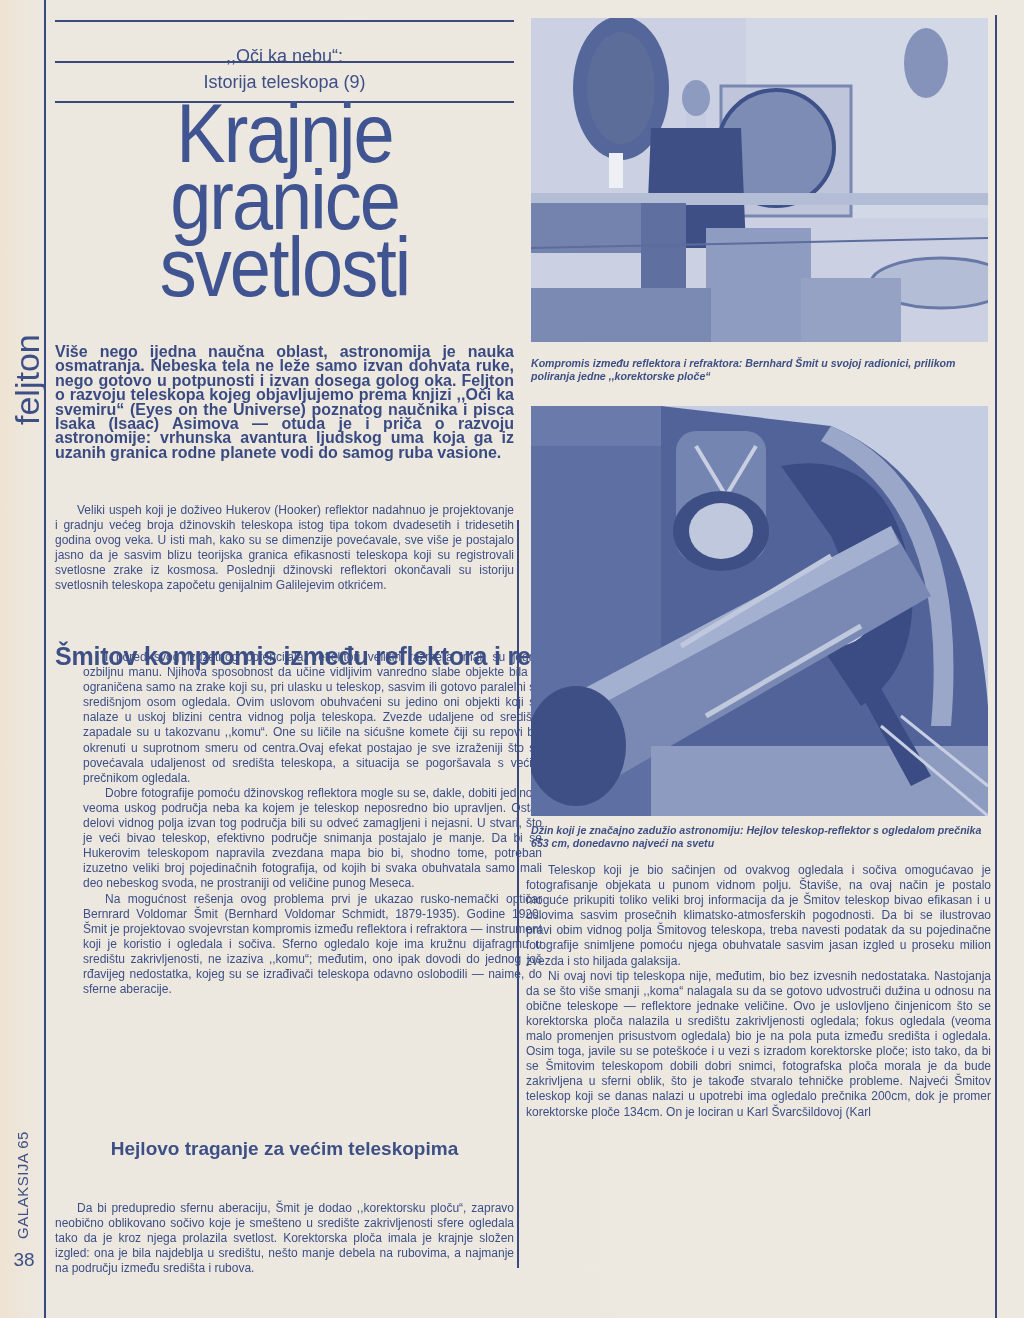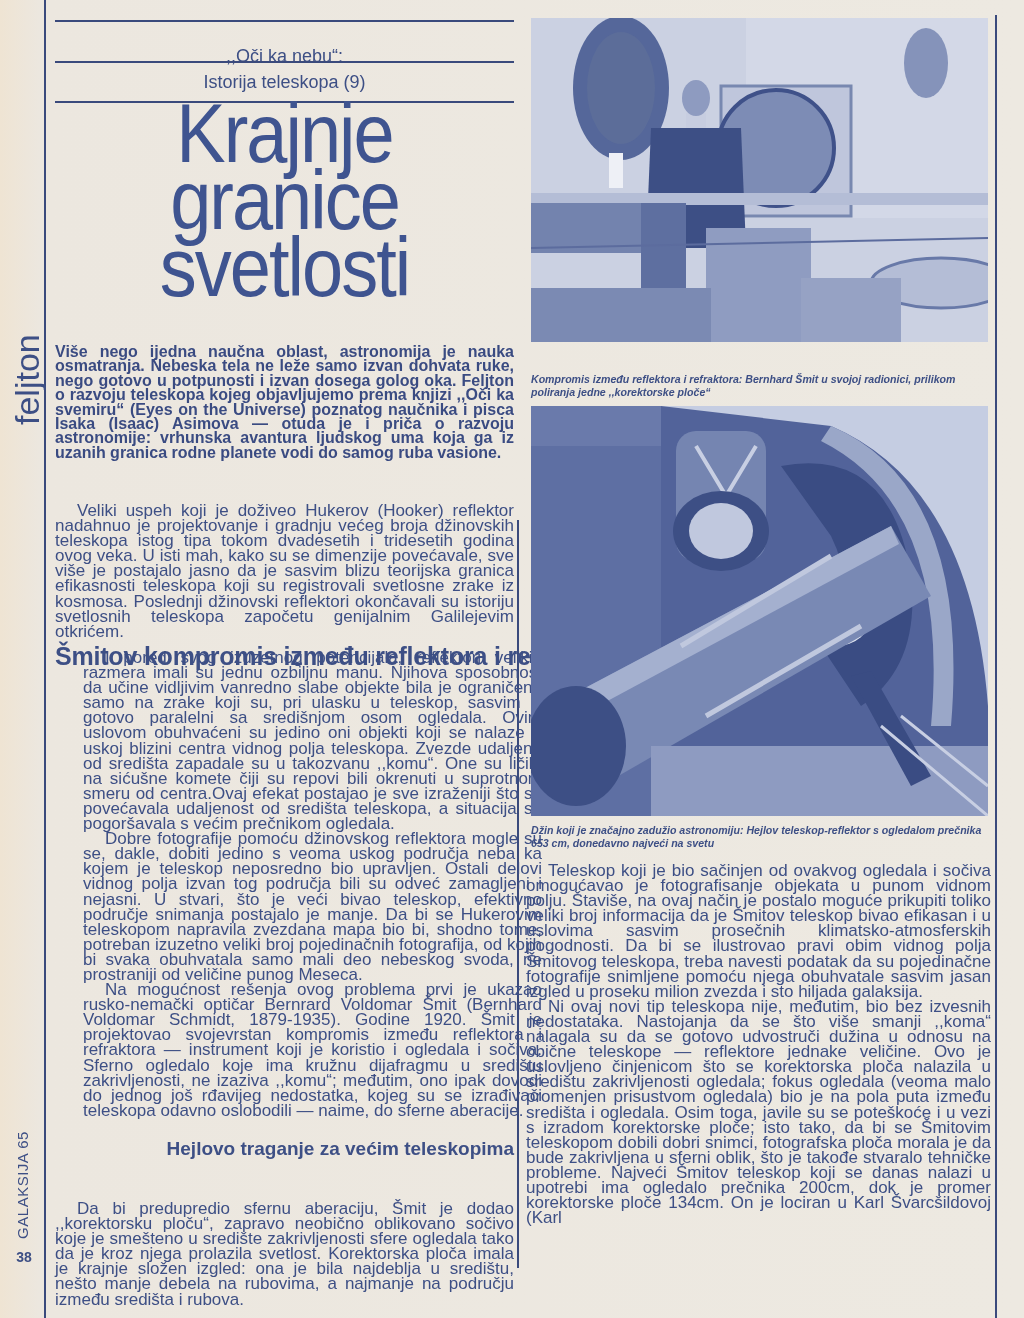--- a/index.html
+++ b/index.html
@@ -25,47 +25,47 @@
     font-size: 34px; font-weight: normal; color: #3d4f85; text-align: center; line-height: 40px;
     letter-spacing: 0px;
   }
   .side-mag {
     position: absolute; left: -32px; top: 1175px; width: 110px; height: 20px;
     transform: rotate(-90deg); transform-origin: center;
     font-size: 15px; color: #3d4f85; text-align: center; line-height: 20px; letter-spacing: 0.5px;
   }
   .side-pagenum {
     position: absolute; left: 8px; top: 1249px; width: 32px;
-    font-size: 14px; font-weight: bold; color: #3d4f85; text-align: center;
+    font-size: 19px; font-weight: normal; color: #3d4f85; text-align: center;
   }
 
   
   .hline { position: absolute; left: 55px; width: 459px; height: 2px; background: #3a4a7c; }
   .kicker { position: absolute; left: 55px; width: 459px; text-align: center; font-size: 18px; color: #3d4f85; }
   .title {
     position: absolute; left: 55px; top: 100px; width: 459px; text-align: center;
     font-size: 74px; font-weight: normal; line-height: 60px; color: #3f5490; letter-spacing: -2px;
     transform: scaleY(1.12); transform-origin: top center;
   }
   .title span { display: block; }
 
   .lead {
     position: absolute; left: 55px; top: 345px; width: 459px;
     font-size: 16px; font-weight: bold; line-height: 14.4px; text-align: justify; color: #3a4b82;
   }
   .lead p { text-align: justify; }
 
   .body-col {
-    position: absolute; font-size: 17px; line-height: 15.1px; color: #3d4f85; text-align: justify;
+    position: absolute; font-size: 12px; line-height: 15.1px; color: #3d4f85; text-align: justify;
   }
   .body-col p { text-indent: 22px; text-align: justify; }
   .body-col p.noindent { text-indent: 0; }
 
   .sub1 { position: absolute; left: 55px; top: 642px; width: 459px; font-size: 25px; color: #3d4f85; white-space: nowrap; letter-spacing: -0.2px; }
-  .sub2 { position: absolute; left: 55px; top: 1138px; width: 459px; text-align: right; font-size: 19px; color: #3d4f85; }
+  .sub2 { position: absolute; left: 55px; top: 1138px; width: 459px; text-align: center; font-size: 19px; color: #3d4f85; }
 
   
   .photo { position: absolute; overflow: hidden; }
   .photo svg { width: 100%; height: 100%; display: block; }
 
   .caption {
     position: absolute; font-size: 10.6px; font-weight: bold; font-style: italic; line-height: 13px; color: #3d4f85;
   }
 </style>
 </head>
@@ -129,21 +129,21 @@
       <rect x="0" y="175" width="457" height="12" fill="#b4bdd6"></rect>
       <rect x="0" y="185" width="120" height="50" fill="#7383ae"></rect>
       <rect x="110" y="185" width="45" height="139" fill="#5e6fa0"></rect>
       <rect x="175" y="210" width="105" height="114" fill="#8f9cc1"></rect>
       <ellipse cx="410" cy="265" rx="70" ry="25" fill="#b4bdd6" stroke="#6879a8" stroke-width="3"></ellipse>
       <rect x="0" y="270" width="180" height="54" fill="#7b8ab3"></rect>
       <rect x="270" y="260" width="100" height="64" fill="#96a2c4"></rect>
       <line x1="0" y1="230" x2="457" y2="220" stroke="#5c6c9e" stroke-width="2"></line>
     </svg>
   </div>
-  <div class="caption" style="left:531px; top:357px; width:460px;margin-top:16px;">Kompromis između reflektora i refraktora: Bernhard Šmit u svojoj radionici, prilikom poliranja jedne ,,korektorske ploče“</div>
+  <div class="caption" style="left:531px; top:357px; width:460px;">Kompromis između reflektora i refraktora: Bernhard Šmit u svojoj radionici, prilikom poliranja jedne ,,korektorske ploče“</div>
 
   <div class="photo" style="left:531px; top:406px; width:457px; height:410px; background:#4a5c93;">
     <svg viewBox="0 0 457 410" preserveAspectRatio="none">
       <rect x="0" y="0" width="457" height="410" fill="#52639a"></rect>
       <path d="M130 0 L457 0 L457 300 Q440 80 300 20 Z" fill="#c5cde2"></path>
       <path d="M300 20 Q440 80 420 320 L400 320 Q420 100 290 35 Z" fill="#9aa7c8"></path>
       <rect x="0" y="0" width="130" height="410" fill="#6a7aab"></rect>
       <rect x="0" y="40" width="130" height="370" fill="#5a6ba0" opacity="0.7"></rect>
       <rect x="145" y="25" width="90" height="130" rx="20" fill="#7585b1"></rect>
       <path d="M165 40 L225 140 M225 40 L165 140" stroke="#c8cfe3" stroke-width="4"></path>

